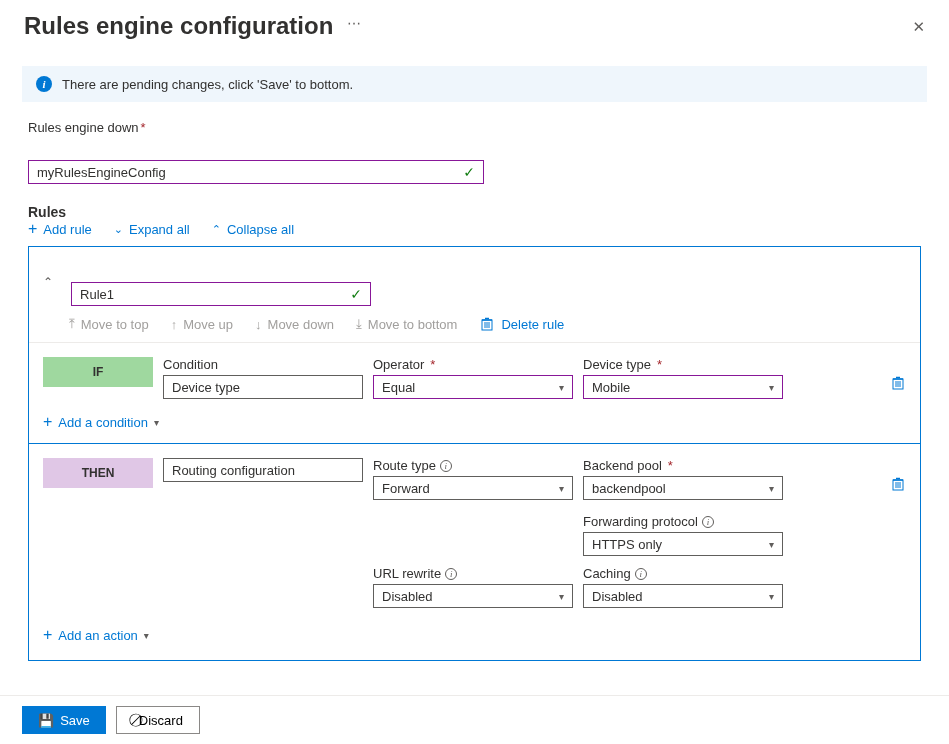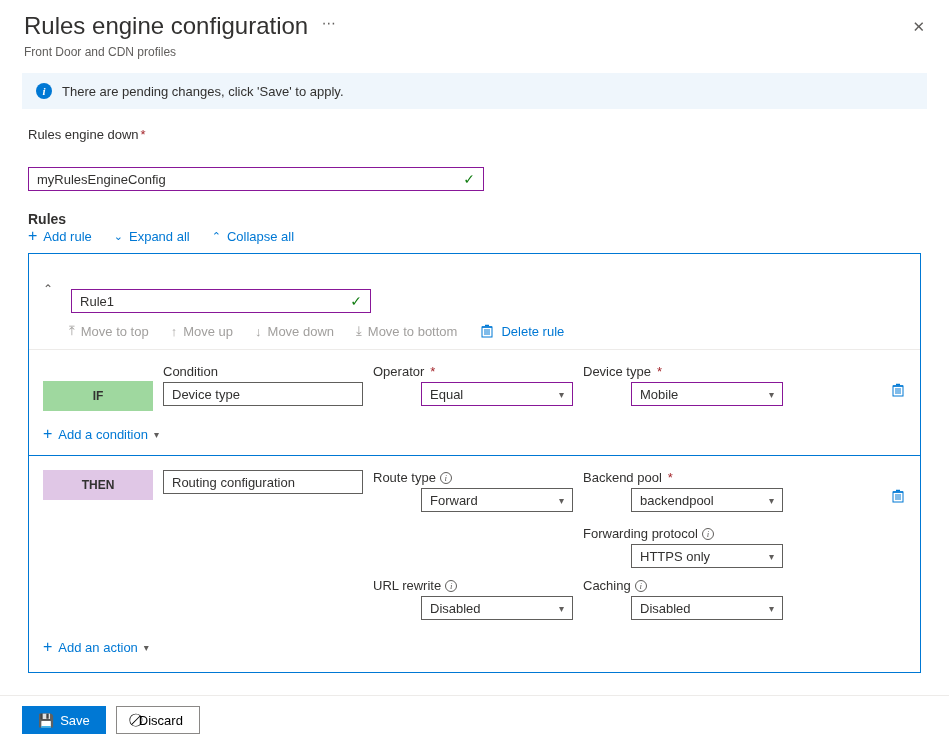--- a/index.html
+++ b/index.html
@@ -1,20 +1,20 @@
 <!DOCTYPE html>
 <html><head>
   <meta charset="utf-8">
   <style>
     * { box-sizing: border-box; margin: 0; padding: 0; font-family: "Segoe UI", Arial, sans-serif; }
     body { background: #fff; width: 949px; height: 744px; position: relative; font-size: 13px; color: #323130; }
 
     .header { padding: 12px 24px 6px 24px; display: flex; align-items: start; }
     .header-titles { flex: 1; }
-    .header h1 { font-size: 24px; font-weight: 400; margin-bottom: 5px; display: inline-block; }
+    .header h1 { font-size: 24px; font-weight: 700; margin-bottom: 12px; display: inline-block; }
     .header-subtitle { font-size: 12px; color: #605e5c; }
     .ellipsis-icon { display: inline-block; margin-left: 10px; color: #605e5c; font-size: 14px; vertical-align: 6px; }
     .close-icon { font-size: 15px; color: #605e5c; cursor: pointer; margin-top: 6px; }
 
     .banner { margin: 8px 22px 18px 22px; background: #eff6fc; padding: 10px 14px; display: flex; align-items: center; gap: 10px; }
     .info-icon { width: 16px; height: 16px; border-radius: 50%; background: #0078d4; color: #fff; display: flex; align-items: center; justify-content: center; font-size: 11px; font-weight: bold; font-style: italic; font-family: Georgia, serif; }
 
     .content { padding: 0 28px; }
     .field-label { font-size: 13px; margin-bottom: 4px; display: block; }
     .req { color: #a4262c; margin-left: 2px; }
@@ -41,28 +41,28 @@
     .rule-actions-bar { padding: 2px 14px 10px 40px; display: flex; gap: 22px; align-items: center; border-bottom: 1px solid #edebe9; }
     .ra-btn { display: flex; align-items: center; gap: 6px; font-size: 13px; }
     .ra-btn.disabled { color: #a19f9d; }
     .ra-btn.enabled { color: #0078d4; cursor: pointer; }
     .arrow { font-size: 13px; }
 
     .section-if { padding: 14px 14px 12px 14px; border-bottom: 1px solid #0078d4; }
     .section-then { padding: 14px 14px 16px 14px; }
 
     .clause-grid { display: grid; grid-template-columns: 110px 200px 200px 200px 1fr; gap: 10px; align-items: start; margin-bottom: 14px; }
-    .tag-if { background: #9fd89f; text-align: center; padding: 8px 0; font-size: 12px; font-weight: 600; margin-top: 17px; }
+    .tag-if { background: #9fd89f; text-align: center; padding: 8px 0; font-size: 12px; font-weight: 600; }
     .tag-then { background: #e0c7e6; text-align: center; padding: 8px 0; font-size: 12px; font-weight: 600; }
 
     .field-col { display: flex; flex-direction: column; gap: 3px; }
     .lbl { font-size: 13px; display: flex; align-items: center; gap: 4px; }
     .info-dot { width: 12px; height: 12px; border: 1px solid #605e5c; border-radius: 50%; font-size: 9px; display: inline-flex; align-items: center; justify-content: center; color: #605e5c; font-style: italic; font-family: Georgia, serif; }
 
-    .select { border: 1px solid #605e5c; padding: 3px 8px; height: 24px; display: flex; align-items: center; justify-content: space-between; font-size: 13px; cursor: pointer; background: #fff; margin-left: 48px; }
+    .select { border: 1px solid #605e5c; padding: 3px 8px; height: 24px; display: flex; align-items: center; justify-content: space-between; font-size: 13px; cursor: pointer; background: #fff; }
     .select.accent { border-color: #881798; }
     .chev-down { font-size: 10px; color: #605e5c; }
 
     .readonly { border: 1px solid #605e5c; padding: 3px 8px; height: 24px; display: flex; align-items: center; font-size: 13px; background: #fff; }
 
     .delete-col { display: flex; align-items: start; justify-content: end; padding-top: 18px; }
     .trash-icon { cursor: pointer; }
 
     .add-link { display: flex; align-items: center; gap: 6px; color: #0078d4; cursor: pointer; font-size: 13px; }
 
@@ -77,28 +77,27 @@
 
     svg.trash { width: 16px; height: 16px; }
   </style>
 </head>
 <body>
 
 <div class="header">
   <div class="header-titles">
     <h1>Rules engine configuration</h1>
     <span class="ellipsis-icon">⋯</span>
-    <div class="header-subtitle">Front Door and CDN profiles</div>
   </div>
   <div class="close-icon">✕</div>
 </div>
 
 <div class="banner">
   <div class="info-icon">i</div>
-  <span>There are pending changes, click 'Save' to apply.</span>
+  <span>There are pending changes, click 'Save' to bottom.</span>
 </div>
 
 <div class="content">
 
   <div class="name-row">
     <label class="field-label">
       <span>Rules engine down</span><span class="req">*</span>
     </label>
     <div class="text-input valid">
       <span>myRulesEngineConfig</span>

